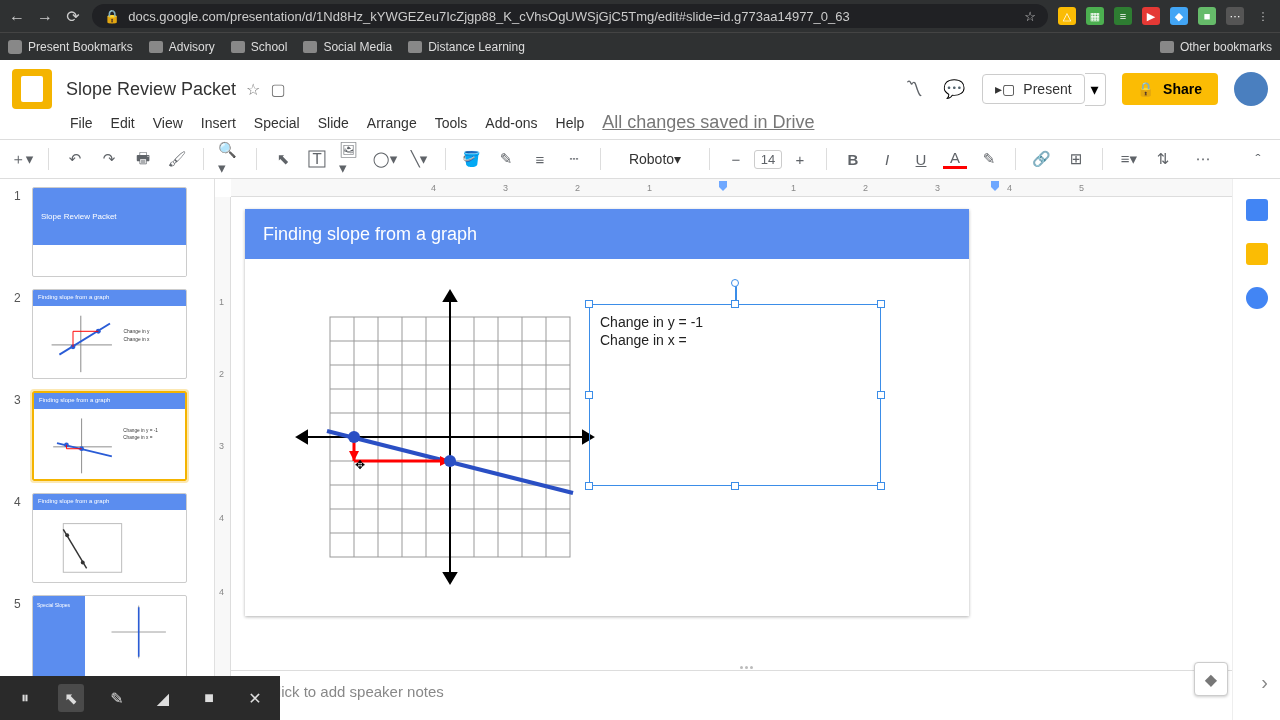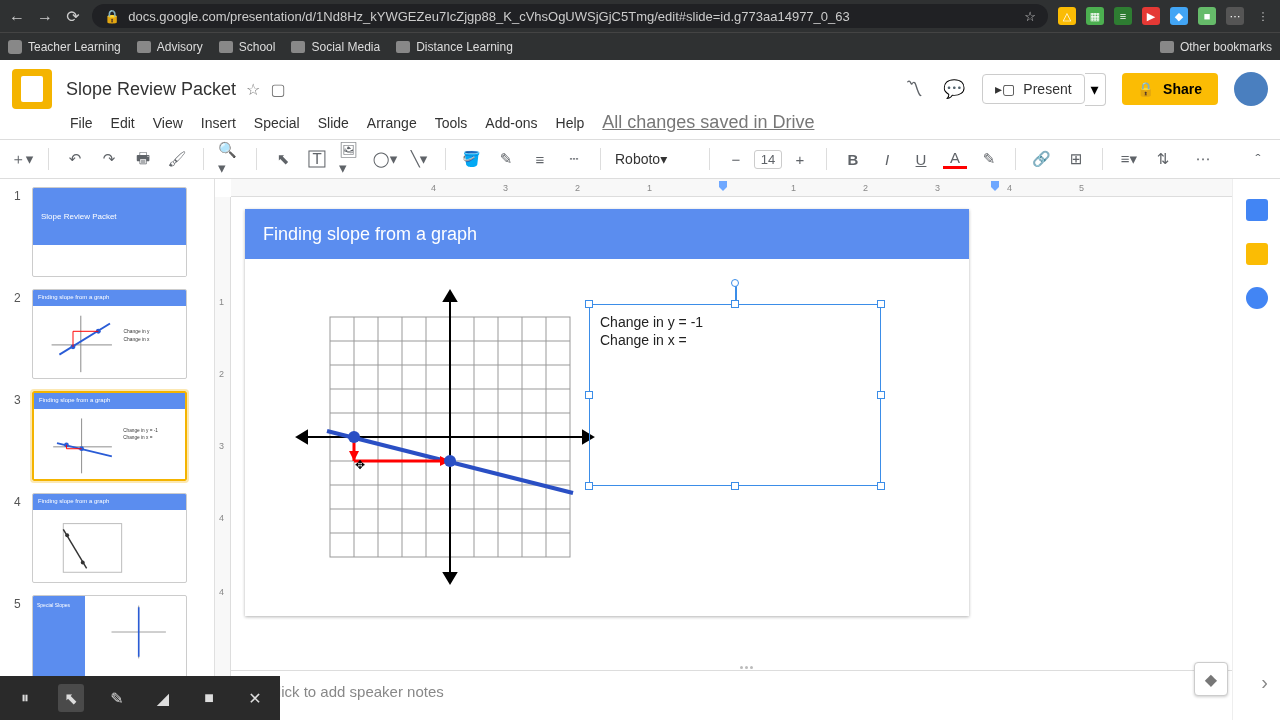--- a/index.html
+++ b/index.html
@@ -32,21 +32,21 @@
 .share-btn{background:#fbbc04;border-radius:4px;padding:8px 16px;display:flex;align-items:center;gap:8px;font-weight:bold;font-size:14px;}
 .avatar{width:34px;height:34px;border-radius:50%;background:#4a7fbf;}
 
 .menu-bar{display:flex;align-items:center;gap:18px;padding:2px 12px 6px 70px;font-size:14px;color:#333;}
 .menu-bar .saved{color:#777;text-decoration:underline;font-size:18px;}
 
 
 .toolbar{height:40px;border-top:1px solid #ddd;border-bottom:1px solid #ddd;display:flex;align-items:center;padding:0 10px;gap:10px;color:#5f6368;}
 .toolbar .sep{width:1px;height:22px;background:#ddd;margin:0 4px;}
 .tb-btn{width:24px;height:24px;display:flex;align-items:center;justify-content:center;font-size:15px;}
-.font-select{border:none;font-size:14px;color:#333;width:80px;display:flex;align-items:center;justify-content:flex-start;}
+.font-select{border:none;font-size:14px;color:#333;width:80px;display:flex;align-items:center;justify-content:center;}
 .font-size{display:flex;align-items:center;gap:6px;}
 .font-size .val{width:28px;text-align:center;font-size:13px;border:1px solid #ccc;border-radius:3px;padding:1px 0;}
 .tb-more{margin-left:6px;}
 .collapse{margin-left:auto;}
 
 
 .main{flex:1;display:flex;overflow:hidden;}
 .filmstrip{width:215px;background:#fff;border-right:1px solid #e0e0e0;overflow-y:auto;padding:8px 10px 8px 14px;}
 .thumb-row{display:flex;gap:8px;margin-bottom:12px;}
 .thumb-num{font-size:12px;color:#555;width:10px;padding-top:2px;}
@@ -114,21 +114,21 @@
     <span style="background:#e53935">▶</span>
     <span style="background:#42a5f5">◆</span>
     <span style="background:#66bb6a">■</span>
     <span style="background:#555">⋯</span>
     <span style="color:#ccc">⋮</span>
   </div>
 </div>
 <div class="bookmark-bar">
   <div class="bm">
       <span style="width:14px;height:14px;background:#888;border-radius:3px"></span>
-      <span>Teacher Learning</span>
+      <span>Present Bookmarks</span>
     </div>
   <div class="bm">
       <div class="folder"></div>
       <span>Advisory</span>
     </div>
   <div class="bm">
       <div class="folder"></div>
       <span>School</span>
     </div>
   <div class="bm">

